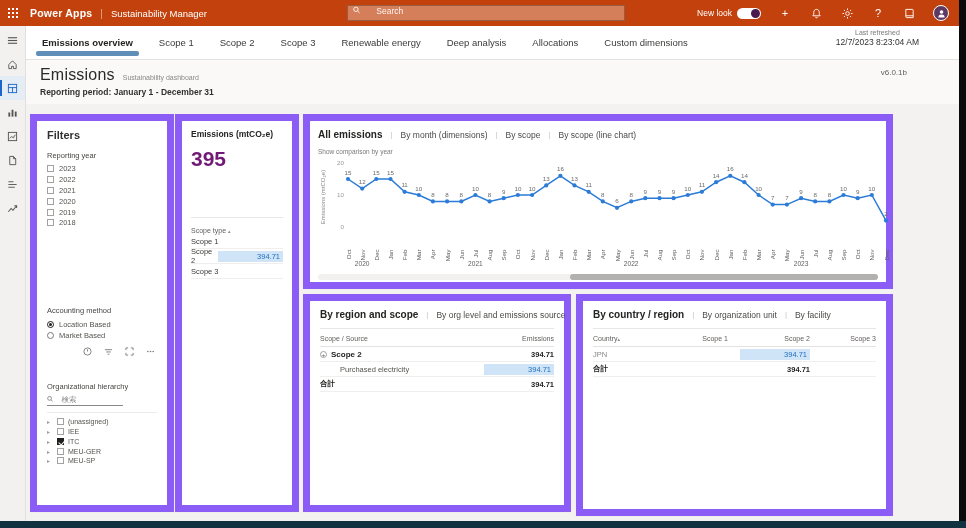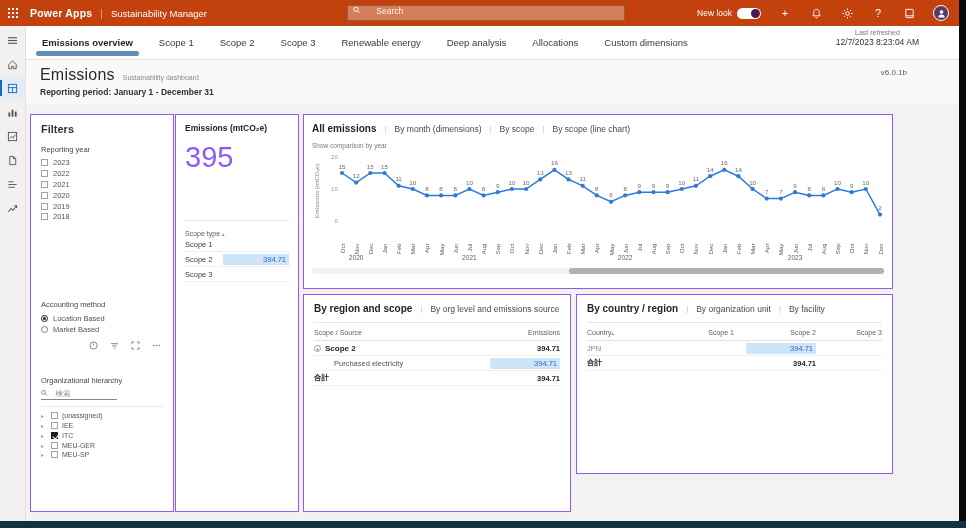--- a/index.html
+++ b/index.html
@@ -47,26 +47,26 @@
   
   .titlebar { height:44px; padding:6px 14px 0 14px; position:relative; }
   .page-title-row { display:flex; align-items:baseline; gap:8px; }
   .page-title { font-size:16px; color:#2b2a29; font-weight:500; letter-spacing:.2px; }
   .page-subtitle { font-size:7px; color:#8a8886; }
   .reporting-period { font-size:8.5px; color:#323130; font-weight:bold; margin-top:3px; }
   .version { position:absolute; right:52px; top:8px; font-size:8px; color:#605e5c; }
 
   
   .workspace { position:relative; height:417px; background:#f3f2f1; }
-  .card { position:absolute; background:#fff; border:1px solid #8b5cf6; box-shadow:0 .5px 1.5px rgba(0,0,0,.05); }
+  .card { position:absolute; background:#fff; border:7px solid #8b5cf6; box-shadow:0 .5px 1.5px rgba(0,0,0,.05); }
   .card-filters { left:4px; top:10px; width:144px; height:398px; padding:8px 10px; }
   .card-kpi { left:149px; top:10px; width:124px; height:398px; padding:8px 9px; }
   .card-chart { left:277px; top:10px; width:590px; height:175px; padding:8px 8px 0 8px; }
   .card-source { left:277px; top:190px; width:268px; height:218px; padding:8px 10px; }
-  .card-country { left:550px; top:190px; width:317px; height:180px; padding:8px 10px; }
+  .card-country { left:550px; top:190px; width:317px; height:222px; padding:8px 10px; }
 
   
   .filters-title { font-size:11px; font-weight:bold; color:#323130; }
   .filter-group-label { font-size:7.5px; color:#464644; margin-top:10px; margin-bottom:4px; }
   .chk-row { display:flex; align-items:center; gap:5px; height:9.8px; margin-bottom:1px; cursor:pointer; }
   .chk { width:7px; height:7px; border:1px solid #a3a2a0; background:#fff; flex:none; }
   .chk.checked { background:#201f1e; border-color:#201f1e; position:relative; }
   .chk.checked::after { content:""; position:absolute; left:1.5px; top:0px; width:2.5px; height:4.5px; border:solid #fff; border-width:0 1px 1px 0; transform:rotate(40deg); }
   .chk-label { font-size:7.5px; color:#55544f; }
   .acct-section { margin-top:78px; }
@@ -80,21 +80,21 @@
   .org-search { display:flex; align-items:center; gap:8px; border-bottom:1px solid #8a8886; width:76px; margin-top:4px; padding-bottom:1px; }
   .org-search input { border:none; outline:none; font-size:7.5px; width:100%; color:#605e5c; font-family:"Liberation Sans", sans-serif; background:transparent; }
   .org-search input::placeholder { color:#8a8886; }
   .tree { margin-top:6px; border-top:1px solid #edebe9; padding-top:4px; }
   .tree-row { display:flex; align-items:center; gap:4px; height:9.8px; cursor:pointer; }
   .tree-caret { font-size:6px; color:#a19f9d; width:6px; }
   .tree-label { font-size:7px; color:#55544f; }
 
   
   .kpi-title { font-size:8.5px; font-weight:bold; color:#252423; }
-  .kpi-value { font-size:29px; color:#8b5cf6; margin-top:8px; font-weight:400; }
+  .kpi-value { font-size:21px; color:#701a75; margin-top:8px; font-weight:700; }
   .kpi-divider { border-top:1px solid #e8e7e5; margin-top:46px; }
   .kpi-col-head { font-size:7px; color:#605e5c; margin-top:9px; display:flex; align-items:center; gap:2px; }
   .sort-arrow::after { content:"\25B4"; font-size:5px; color:#8a8886; }
   .kpi-row { display:flex; align-items:center; justify-content:space-between; height:15px; border-bottom:1px solid #f0efed; font-size:7.5px; color:#3b3a39; }
   .databar { background:#cfe4f6; color:#1f6fc0; text-align:right; padding:1px 3px; font-size:7.5px; }
   .kpi-row .databar { width:66px; }
 
   
   .card-tabs { display:flex; align-items:center; gap:8px; white-space:nowrap; }
   .ctab { font-size:8.5px; color:#4a4a48; cursor:pointer; }

